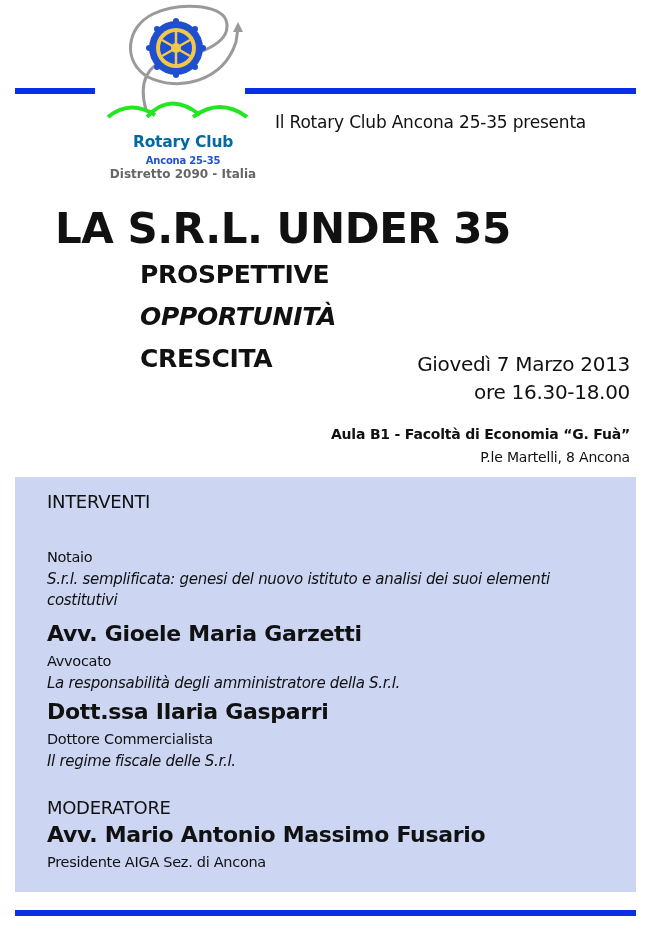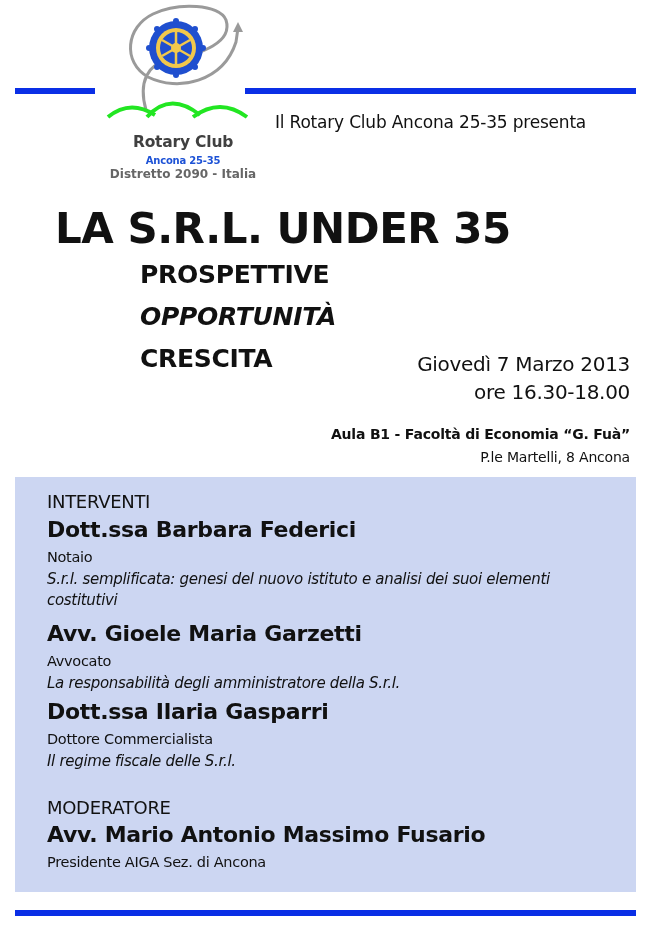--- a/index.html
+++ b/index.html
@@ -3,21 +3,21 @@
 <meta charset="utf-8">
 <style>
   html, body { margin:0; padding:0; }
   body {
     width:660px; height:933px; position:relative; overflow:hidden;
     background:#ffffff; font-family:"DejaVu Sans", sans-serif; color:#111;
   }
   .abs { position:absolute; }
   .bar { position:absolute; background:#0a2fe6; height:6px; }
   #logo-svg { position:absolute; left:108px; top:2px; width:150px; height:110px; }
-  .logo-t1 { left:108px; top:134px; width:150px; text-align:center; color:#404040; font-weight:bold; font-size:15.5px; line-height:17px; font-family:"DejaVu Sans", sans-serif; letter-spacing:-0.2px; }
+  .logo-t1 { left:108px; top:134px; width:150px; text-align:center; color:#0369a1; font-weight:bold; font-size:15.5px; line-height:17px; font-family:"DejaVu Sans", sans-serif; letter-spacing:-0.2px; }
   .logo-t2 { left:108px; top:152px; width:150px; text-align:center; color:#1d52d6; font-weight:bold; font-size:10px; line-height:17px; letter-spacing:-0.2px; }
   .logo-t3 { left:108px; top:170px; width:150px; text-align:center; color:#666; font-size:12px; line-height:9px;font-weight:bold; }
   .presenta { left:275px; top:112px; font-size:17px; letter-spacing:-0.2px; white-space:nowrap; }
   .title { left:55px; top:204px; font-size:42px; font-weight:bold; letter-spacing:-0.5px; white-space:nowrap; line-height:50px; }
   .sub { left:140px; width:262px; text-align:left; font-size:25px; font-weight:bold; line-height:30px; white-space:nowrap; letter-spacing:-0.3px; }
   .date { right:30px; text-align:center; font-size:20px; white-space:nowrap; letter-spacing:-0.3px; }
   .venue { right:30px; text-align:right; white-space:nowrap; letter-spacing:-0.2px; }
   .panel { left:15px; top:477px; width:621px; height:415px; background:#ccd6f2; }
   .panel .sec { position:absolute; left:32px; font-size:18px; letter-spacing:-0.3px; }
   .panel .name { position:absolute; left:32px; font-weight:bold; font-size:22px; letter-spacing:-0.3px; white-space:nowrap; }
@@ -76,21 +76,20 @@
 <div class="abs sub" style="top:344px;">CRESCITA</div>
 
 <div class="abs date" style="top:352px;">Giovedì 7 Marzo 2013</div>
 <div class="abs date" style="top:380px;">ore 16.30-18.00</div>
 <div class="abs venue" style="top:426px; font-size:14px; font-weight:bold;">Aula B1 - Facoltà di Economia “G. Fuà”</div>
 <div class="abs venue" style="top:449px; font-size:14px;">P.le Martelli, 8 Ancona</div>
 
 <div class="abs panel">
   <div class="sec" style="top:14px;">INTERVENTI</div>
 
-  <div class="name" style="top:40px;">Dott.ssa Barbara Federici</div>
   <div class="role" style="top:72px;">Notaio</div>
   <div class="topic" style="top:92px;">S.r.l. semplificata: genesi del nuovo istituto e analisi dei suoi elementi costitutivi</div>
 
   <div class="name" style="top:144px;">Avv. Gioele Maria Garzetti</div>
   <div class="role" style="top:176px;">Avvocato</div>
   <div class="topic" style="top:196px;">La responsabilità degli amministratore della S.r.l.</div>
 
   <div class="name" style="top:222px;">Dott.ssa Ilaria Gasparri</div>
   <div class="role" style="top:254px;">Dottore Commercialista</div>
   <div class="topic" style="top:274px;">Il regime fiscale delle S.r.l.</div>

